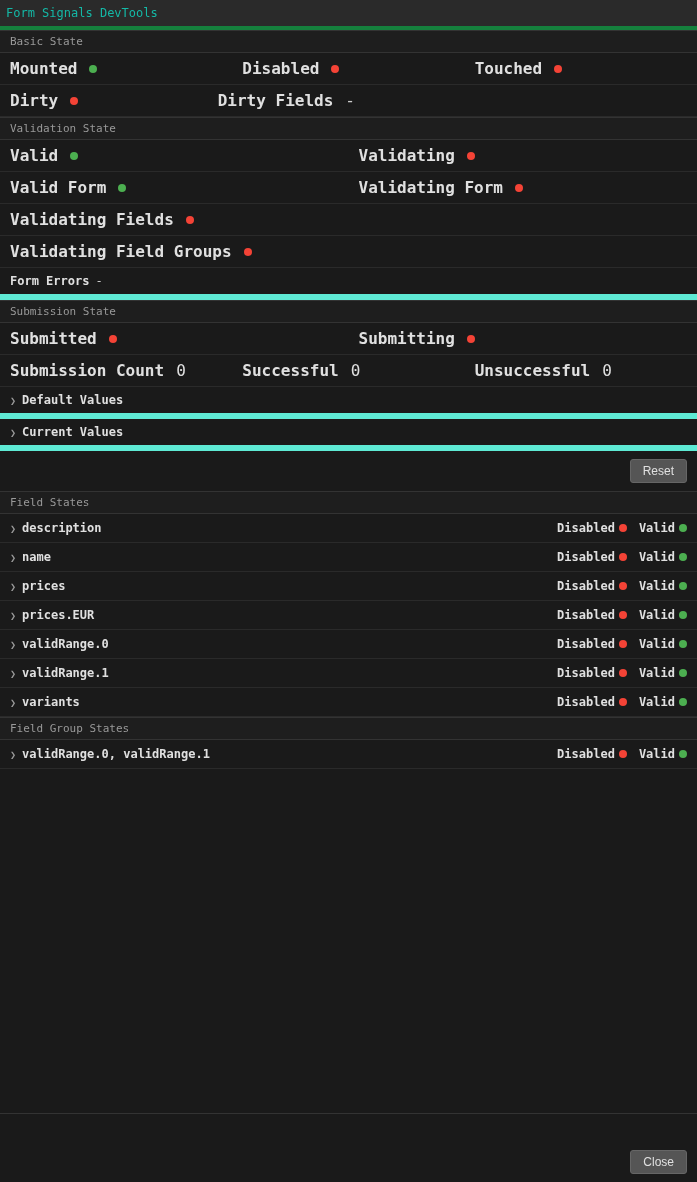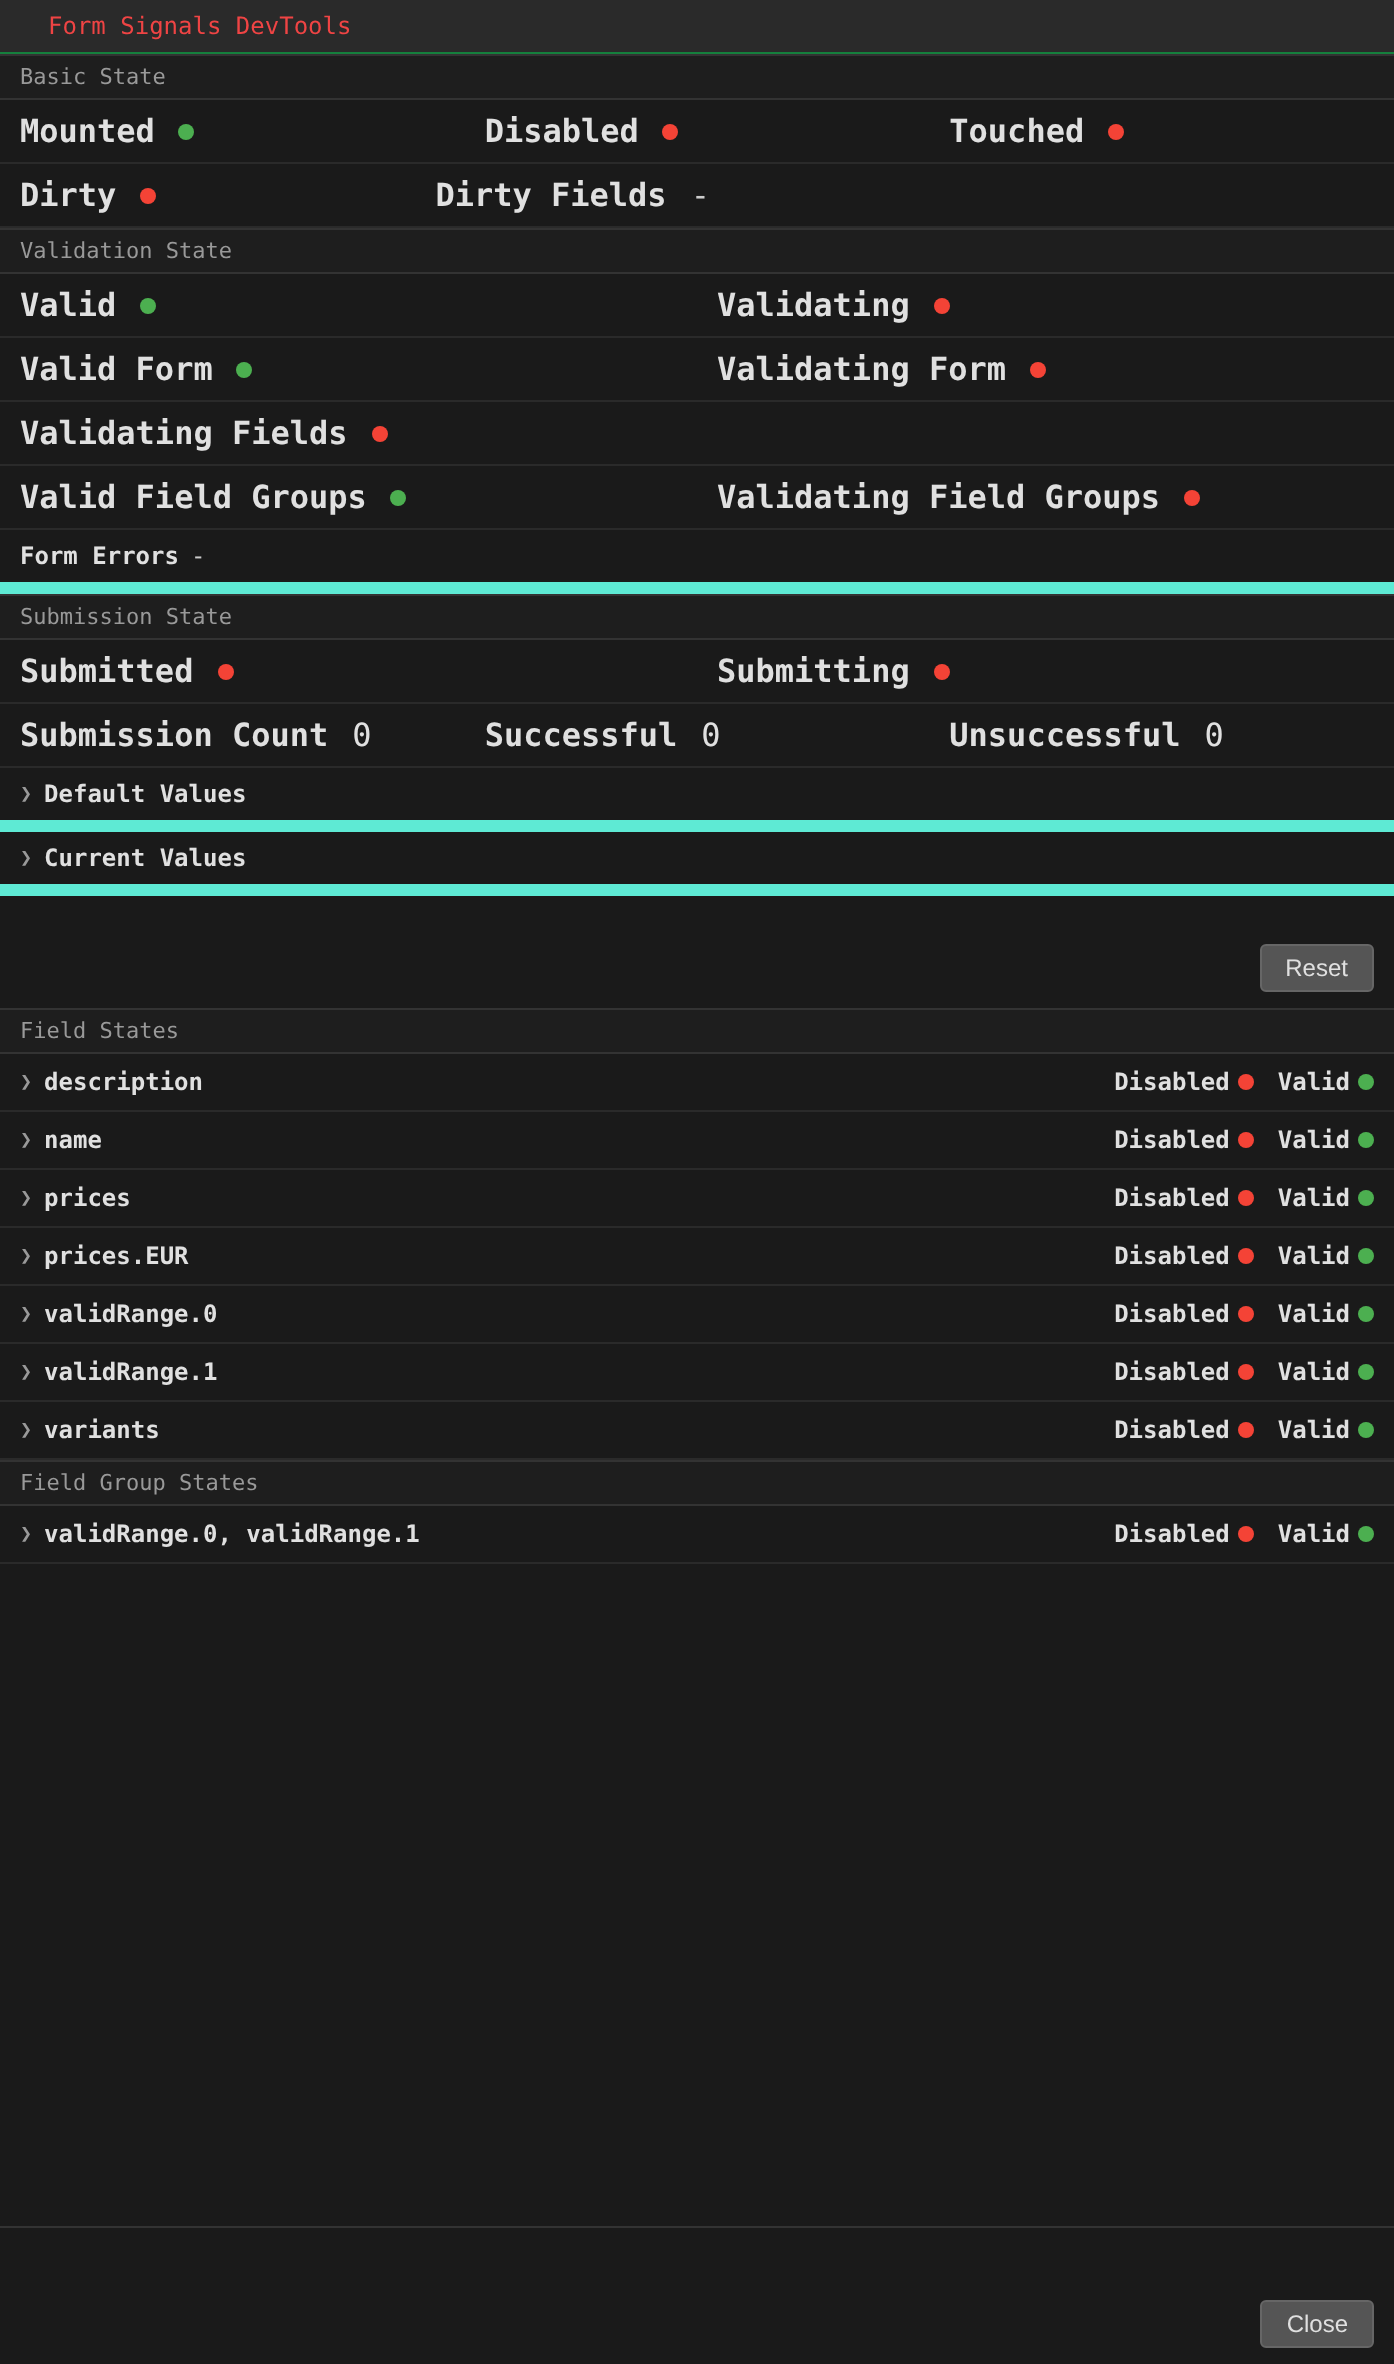--- a/index.html
+++ b/index.html
@@ -7,24 +7,24 @@
       background: #1a1a1a;
       color: #e0e0e0;
       font-family: monospace, 'Courier New', sans-serif;
       font-size: 13px;
       width: 697px;
       min-height: 1182px;
     }
 
     .panel-title {
       background: #2a2a2a;
-      color: #ef4444;
-      padding: 6px 24px;
-      font-size: 12px;
-      border-bottom: 1px solid #15803d;
+      color: #14b8a6;
+      padding: 6px 6px;
+      font-size: 12px;
+      border-bottom: 4px solid #15803d;
     }
 
     .section-header {
       background: #1e1e1e;
       color: #999;
       padding: 4px 10px;
       font-size: 11px;
       border-bottom: 1px solid #333;
       border-top: 1px solid #333;
     }
@@ -83,21 +83,20 @@
     }
 
     .reset-btn {
       background: #555;
       color: #e0e0e0;
       border: 1px solid #666;
       padding: 4px 12px;
       font-size: 12px;
       cursor: pointer;
       border-radius: 3px;
-      margin-top: 16px;
     }
 
     .close-btn {
       background: #555;
       color: #e0e0e0;
       border: 1px solid #666;
       padding: 4px 12px;
       font-size: 12px;
       cursor: pointer;
       border-radius: 3px;
@@ -214,24 +213,20 @@
 
 <div class="state-row">
   <div class="state-cell">
     <span>Validating Fields</span>
     <span class="dot dot-red"></span>
   </div>
 </div>
 
 <div class="state-row">
   <div class="state-cell">
-    <span>Valid Field Groups</span>
-    <span class="dot dot-green"></span>
-  </div>
-  <div class="state-cell">
     <span>Validating Field Groups</span>
     <span class="dot dot-red"></span>
   </div>
 </div>
 
 <div class="expandable-row">
   <span>Form Errors</span>
   <span class="dash-value">-</span>
 </div>
 

